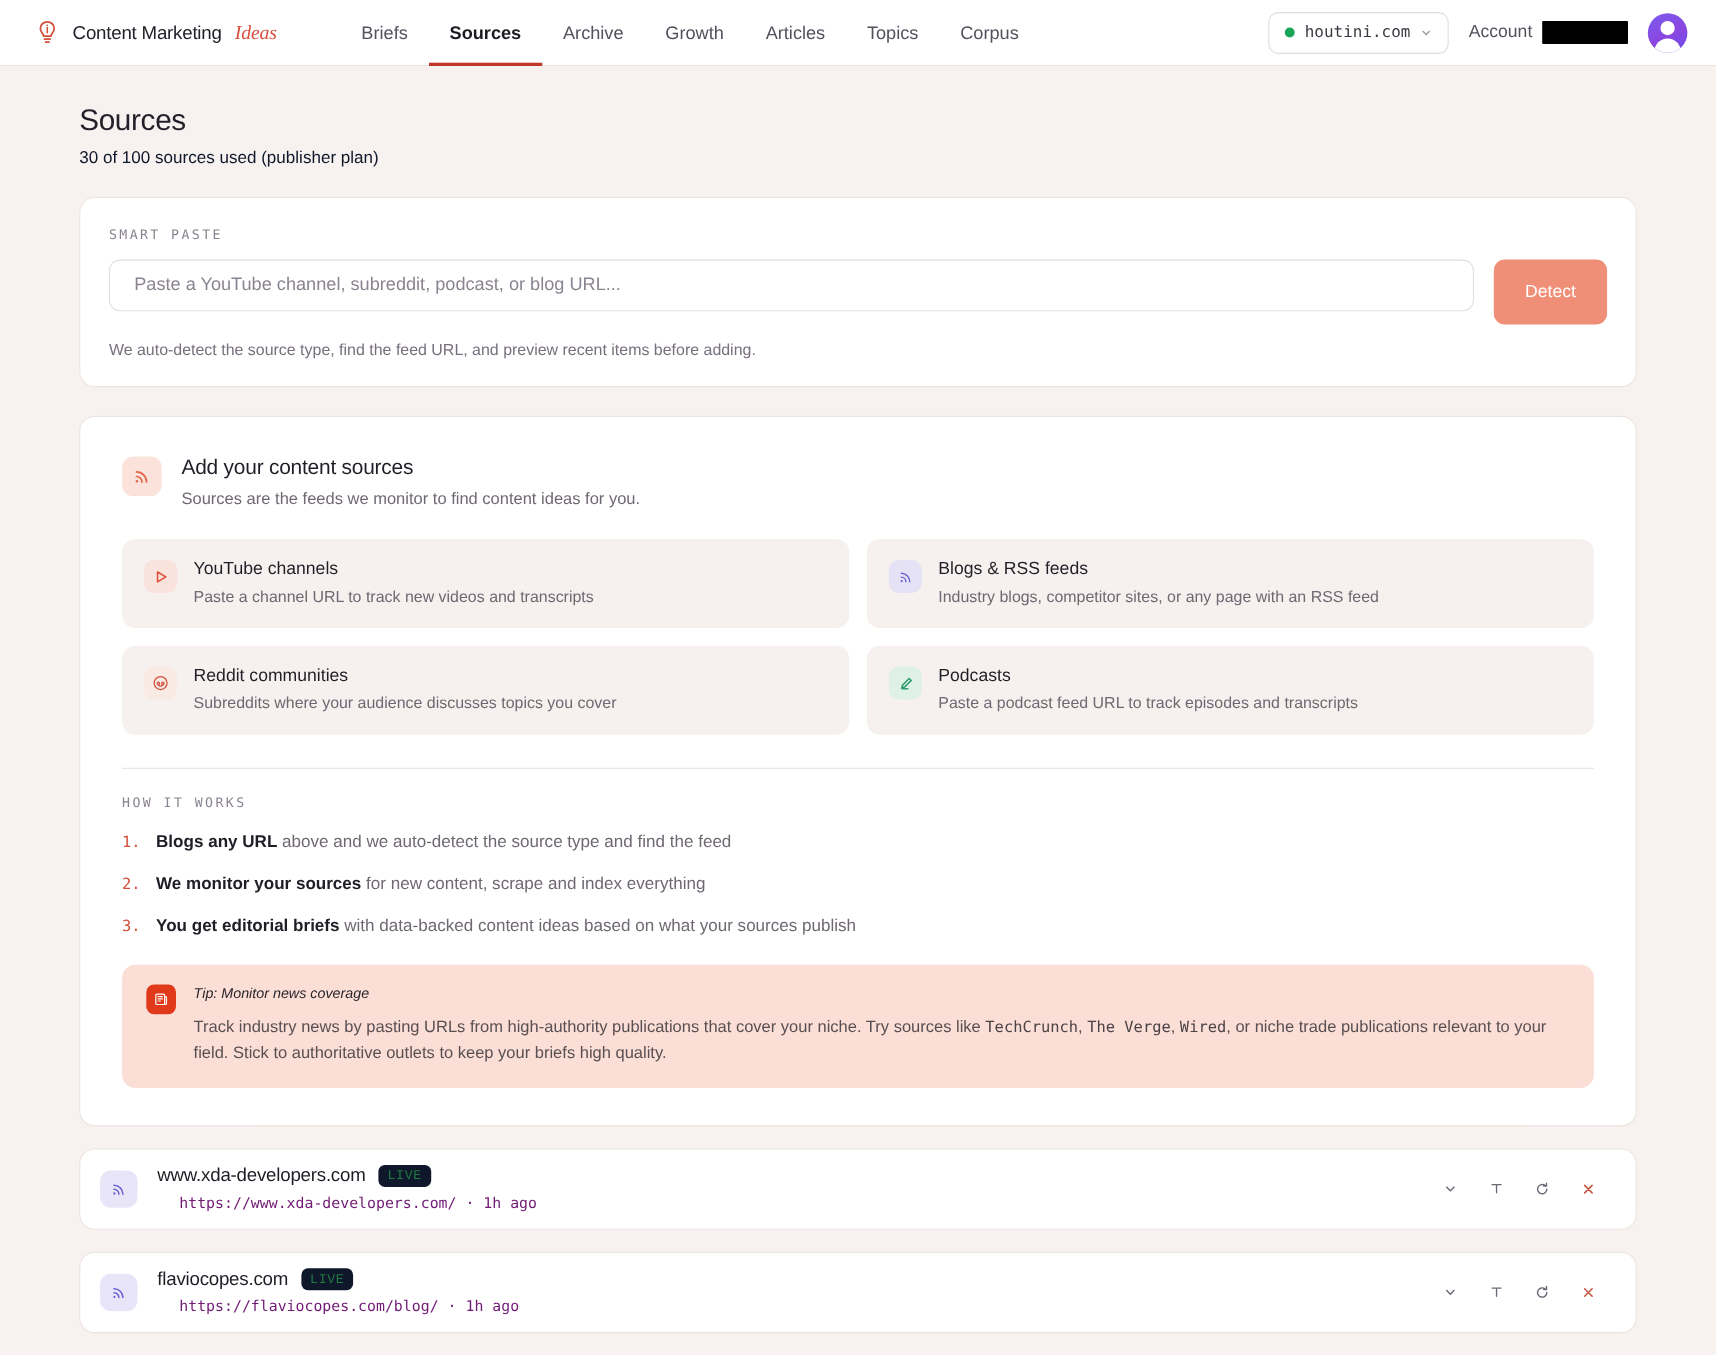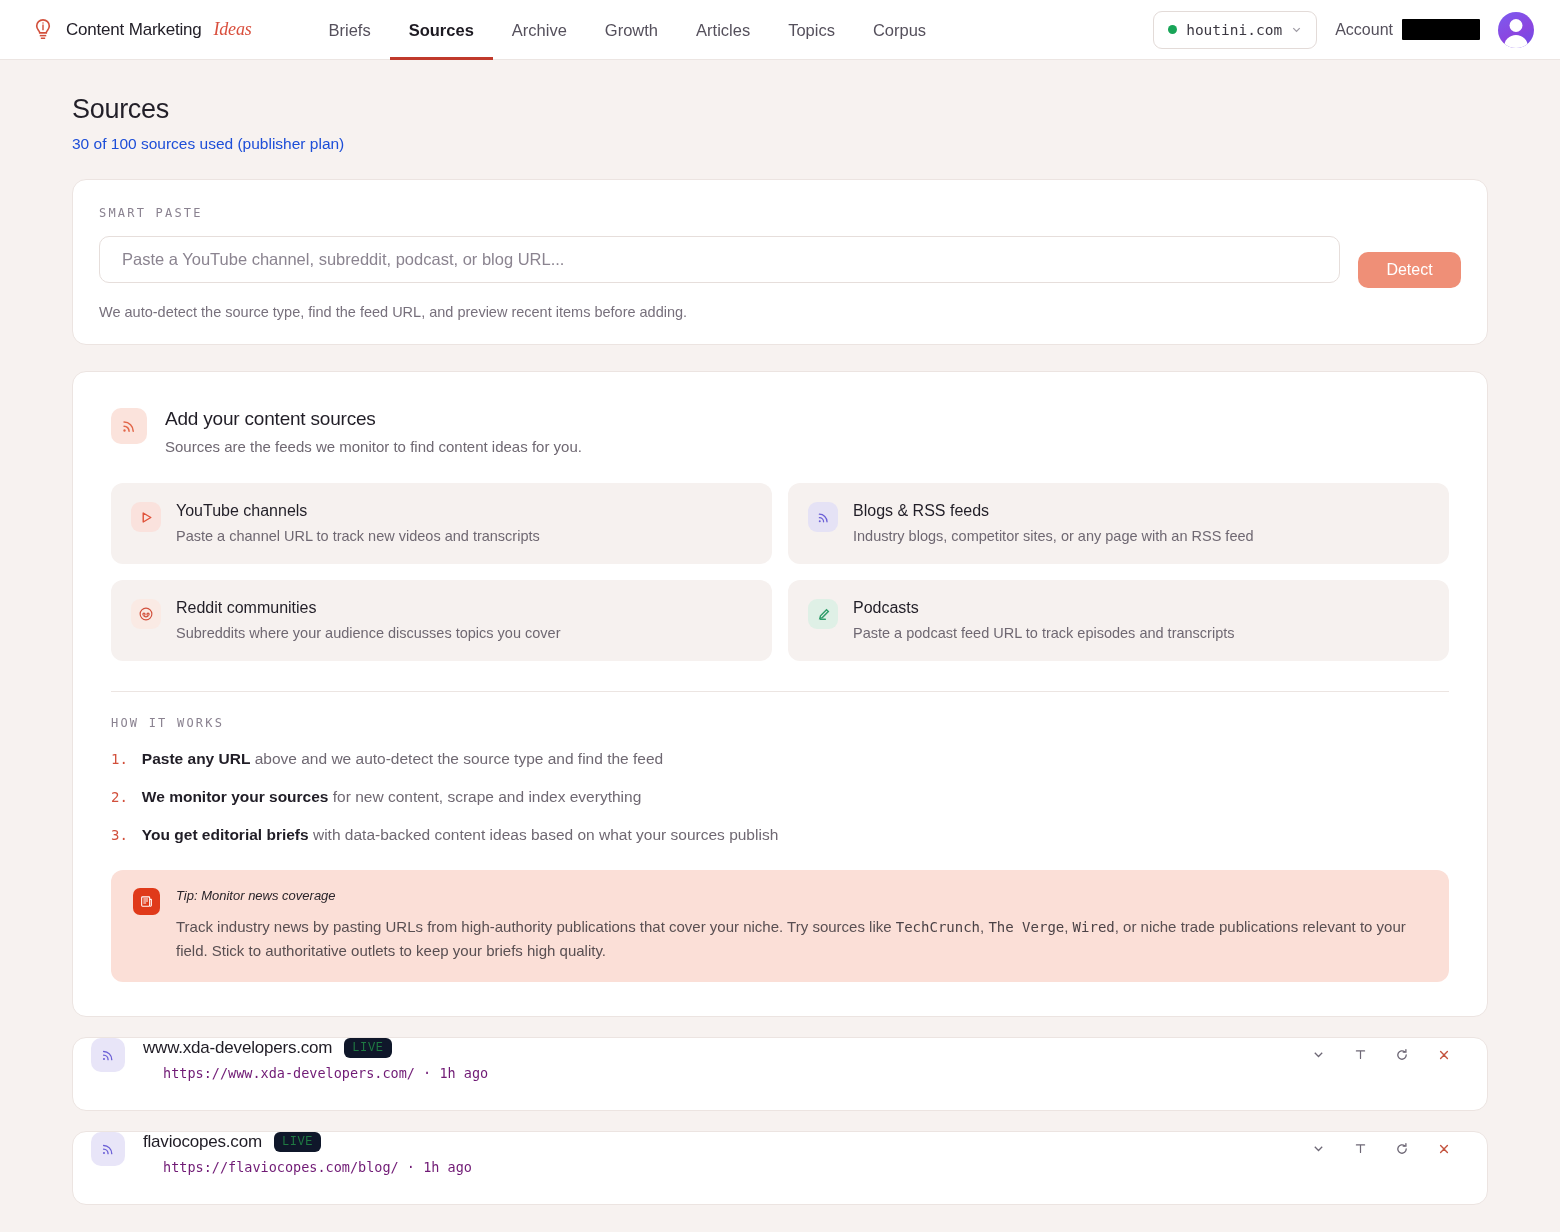--- a/index.html
+++ b/index.html
@@ -65,21 +65,21 @@
     width: 36px; height: 36px; border-radius: 50%;
     background: linear-gradient(150deg,#7b5cf0 0%, #8b46e0 55%, #6b4de8 100%);
     position: relative; overflow: hidden; cursor:pointer;
   }
   .avatar::before{ content:""; position:absolute; left:50%; top:7px; width:13px; height:13px; border-radius:50%; background:#fff; transform:translateX(-50%); }
   .avatar::after{ content:""; position:absolute; left:50%; top:23px; width:24px; height:20px; border-radius:12px 12px 0 0; background:#fff; transform:translateX(-50%); }
 
   
   .page { padding: 34px 72px 0 72px; }
   .page-title { font-size: 27px; font-weight: 400; color: #221f28; letter-spacing: -0.3px;}
-  .page-sub { font-size: 15.5px; color: #1d4ed8; margin-top: 10px;}
+  .page-sub { font-size: 15.5px; color: #0f172a; margin-top: 10px;}
 
   .card {
     background:#fff;
     border: 1px solid #ece4e1;
     border-radius: 14px;
     margin-top: 26px;
   }
 
   
   .sp-inner { padding: 26px 26px 24px 26px; }
@@ -95,26 +95,25 @@
     border-radius: 10px;
     padding: 0 22px;
     font-size: 16.5px;
     color: #0f172a;
     background:#fff;
     font-family: "Liberation Sans", sans-serif;
     outline: none;
   }
   .sp-input::placeholder { color: #8b8490; }
   .btn-detect {
-    width: 103px; height: 36px;
+    width: 103px; height: 59px;
     background: #ef8f77;
     border: none; border-radius: 10px;
     color: #fff; font-size: 16px; cursor: pointer;
     font-family: "Liberation Sans", sans-serif;
-    margin-top: 16px;
   }
   .sp-help { font-size: 14.5px; color: #77707c; margin-top: 16px; }
 
   
   .as-inner { padding: 36px 38px 34px 38px; }
   .as-head { display:flex; gap: 18px; align-items: flex-start; }
   .as-badge {
     width: 36px; height: 36px; border-radius: 10px; background:#fbe3dc;
     display:flex; align-items:center; justify-content:center; flex:0 0 auto;
   }
@@ -163,21 +162,21 @@
   .tip-body { font-size: 15px; color: #594f52; margin-top: 12px; line-height: 1.55; }
   .tip-body .mono { font-size: 14px; color:#4b4246; }
 
   
   .src-row {
     background:#fff;
     border: 1px solid #ece4e1;
     border-radius: 14px;
     margin-top: 20px;
     height: 74px;
-    display:flex; align-items:flex-start;
+    display:flex; align-items:center;
     padding: 0 22px 0 18px;
   }
   .src-icon {
     width: 34px; height: 34px; border-radius: 10px; background:#e8e5f8;
     display:flex; align-items:center; justify-content:center; flex:0 0 auto;
     margin-right: 18px;
   }
   .src-main { flex:1; min-width:0; }
   .src-line1 { display:flex; align-items:center; gap: 12px; }
   .src-name { font-size: 17px; color: #1f1c25; letter-spacing:-0.2px;}
@@ -338,21 +337,21 @@
 
       </div>
 
       <div class="rule"></div>
 
       <div class="eyebrow">HOW IT WORKS</div>
 
       <div class="steps">
         <div class="step">
           <span class="step-num">1.</span>
-          <span><b>Paste any URL</b><span> above and we auto-detect the source type and find the feed</span></span>
+          <span><b>Blogs any URL</b><span> above and we auto-detect the source type and find the feed</span></span>
         </div>
         <div class="step">
           <span class="step-num">2.</span>
           <span><b>We monitor your sources</b><span> for new content, scrape and index everything</span></span>
         </div>
         <div class="step">
           <span class="step-num">3.</span>
           <span><b>You get editorial briefs</b><span> with data-backed content ideas based on what your sources publish</span></span>
         </div>
       </div>

